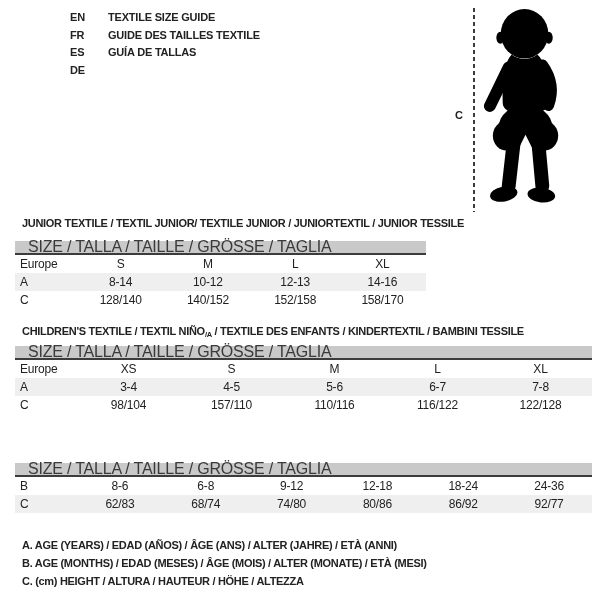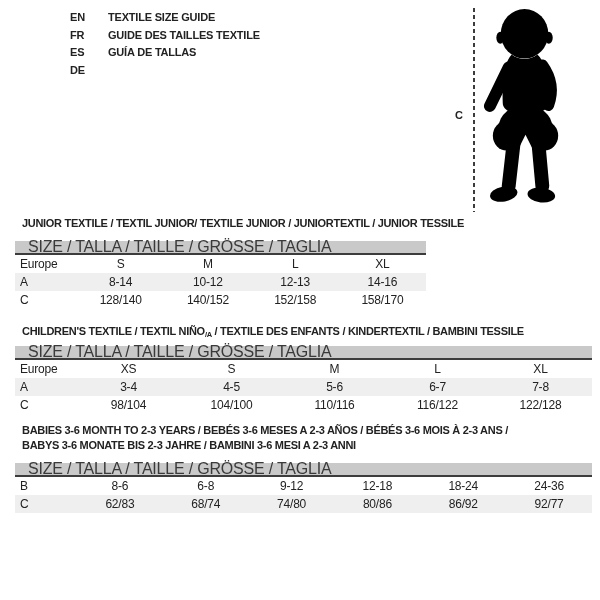--- a/index.html
+++ b/index.html
@@ -165,33 +165,29 @@
           <td class="row-label">A</td>
           <td>3-4</td>
           <td>4-5</td>
           <td>5-6</td>
           <td>6-7</td>
           <td>7-8</td>
         </tr>
         <tr>
           <td class="row-label">C</td>
           <td>98/104</td>
-          <td>104/100</td>
+          <td>157/110</td>
           <td>110/116</td>
           <td>116/122</td>
           <td>122/128</td>
         </tr>
       </tbody>
     </table>
   </div>
 
-  <div class="sec-title t3">
-    <div>BABIES 3-6 MONTH TO 2-3 YEARS / BEBÉS 3-6 MESES A 2-3 AÑOS / BÉBÉS 3-6 MOIS À 2-3 ANS /</div>
-    <div>BABYS 3-6 MONATE BIS 2-3 JAHRE / BAMBINI 3-6 MESI A 2-3 ANNI</div>
-  </div>
   <div class="tbl tbl3">
     <div class="size-bar">SIZE / TALLA / TAILLE / GRÖSSE / TAGLIA</div>
     <table>
       <colgroup>
           <col class="c-label">
           <col>
           <col>
           <col>
           <col>
           <col>
@@ -213,14 +209,19 @@
           <td>68/74</td>
           <td>74/80</td>
           <td>80/86</td>
           <td>86/92</td>
           <td>92/77</td>
         </tr>
       </tbody>
     </table>
   </div>
 
+  <div class="notes">
+    <div class="note-line">A. AGE (YEARS) / EDAD (AÑOS) / ÂGE (ANS) / ALTER (JAHRE) / ETÀ (ANNI)</div>
+    <div class="note-line">B. AGE (MONTHS) / EDAD (MESES) / ÂGE (MOIS) / ALTER (MONATE) / ETÀ (MESI)</div>
+    <div class="note-line">C. (cm) HEIGHT / ALTURA / HAUTEUR / HÖHE / ALTEZZA</div>
+  </div>
 
 </div>
 
 </body></html>

